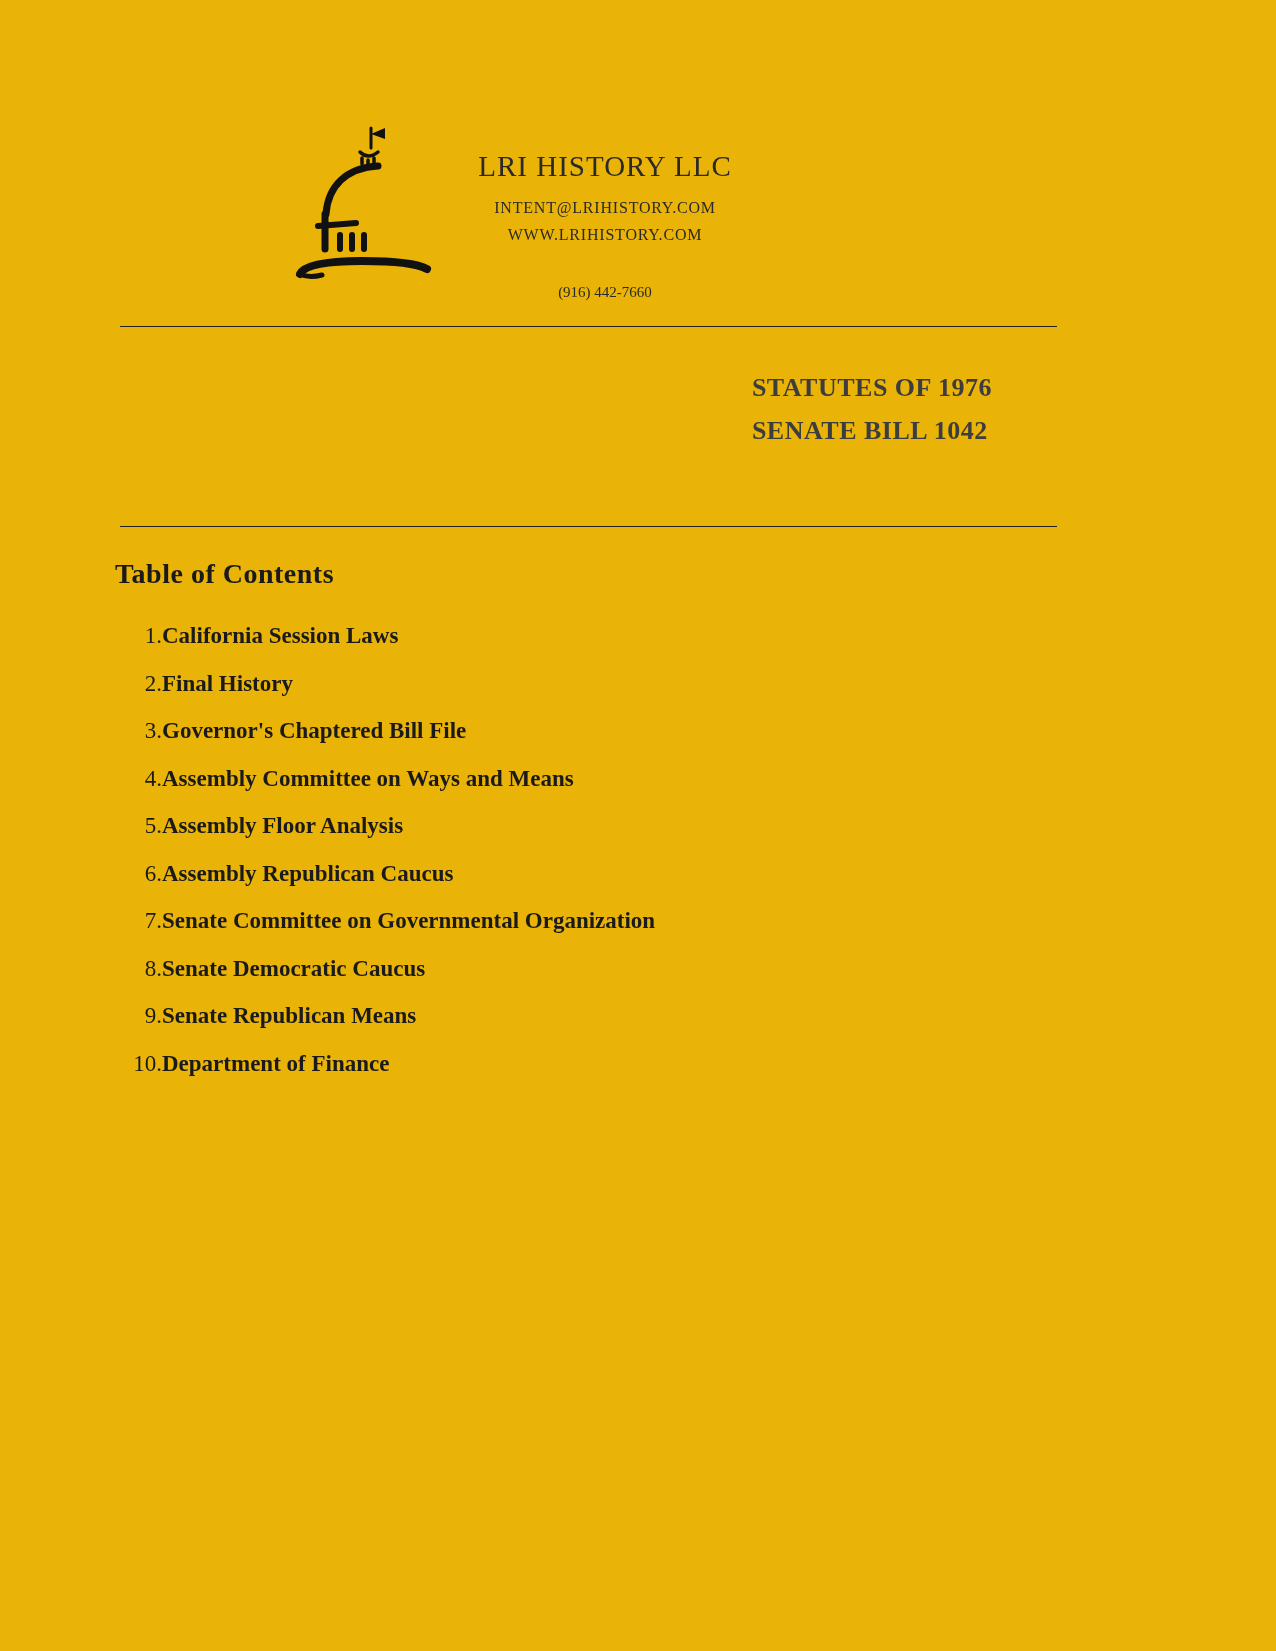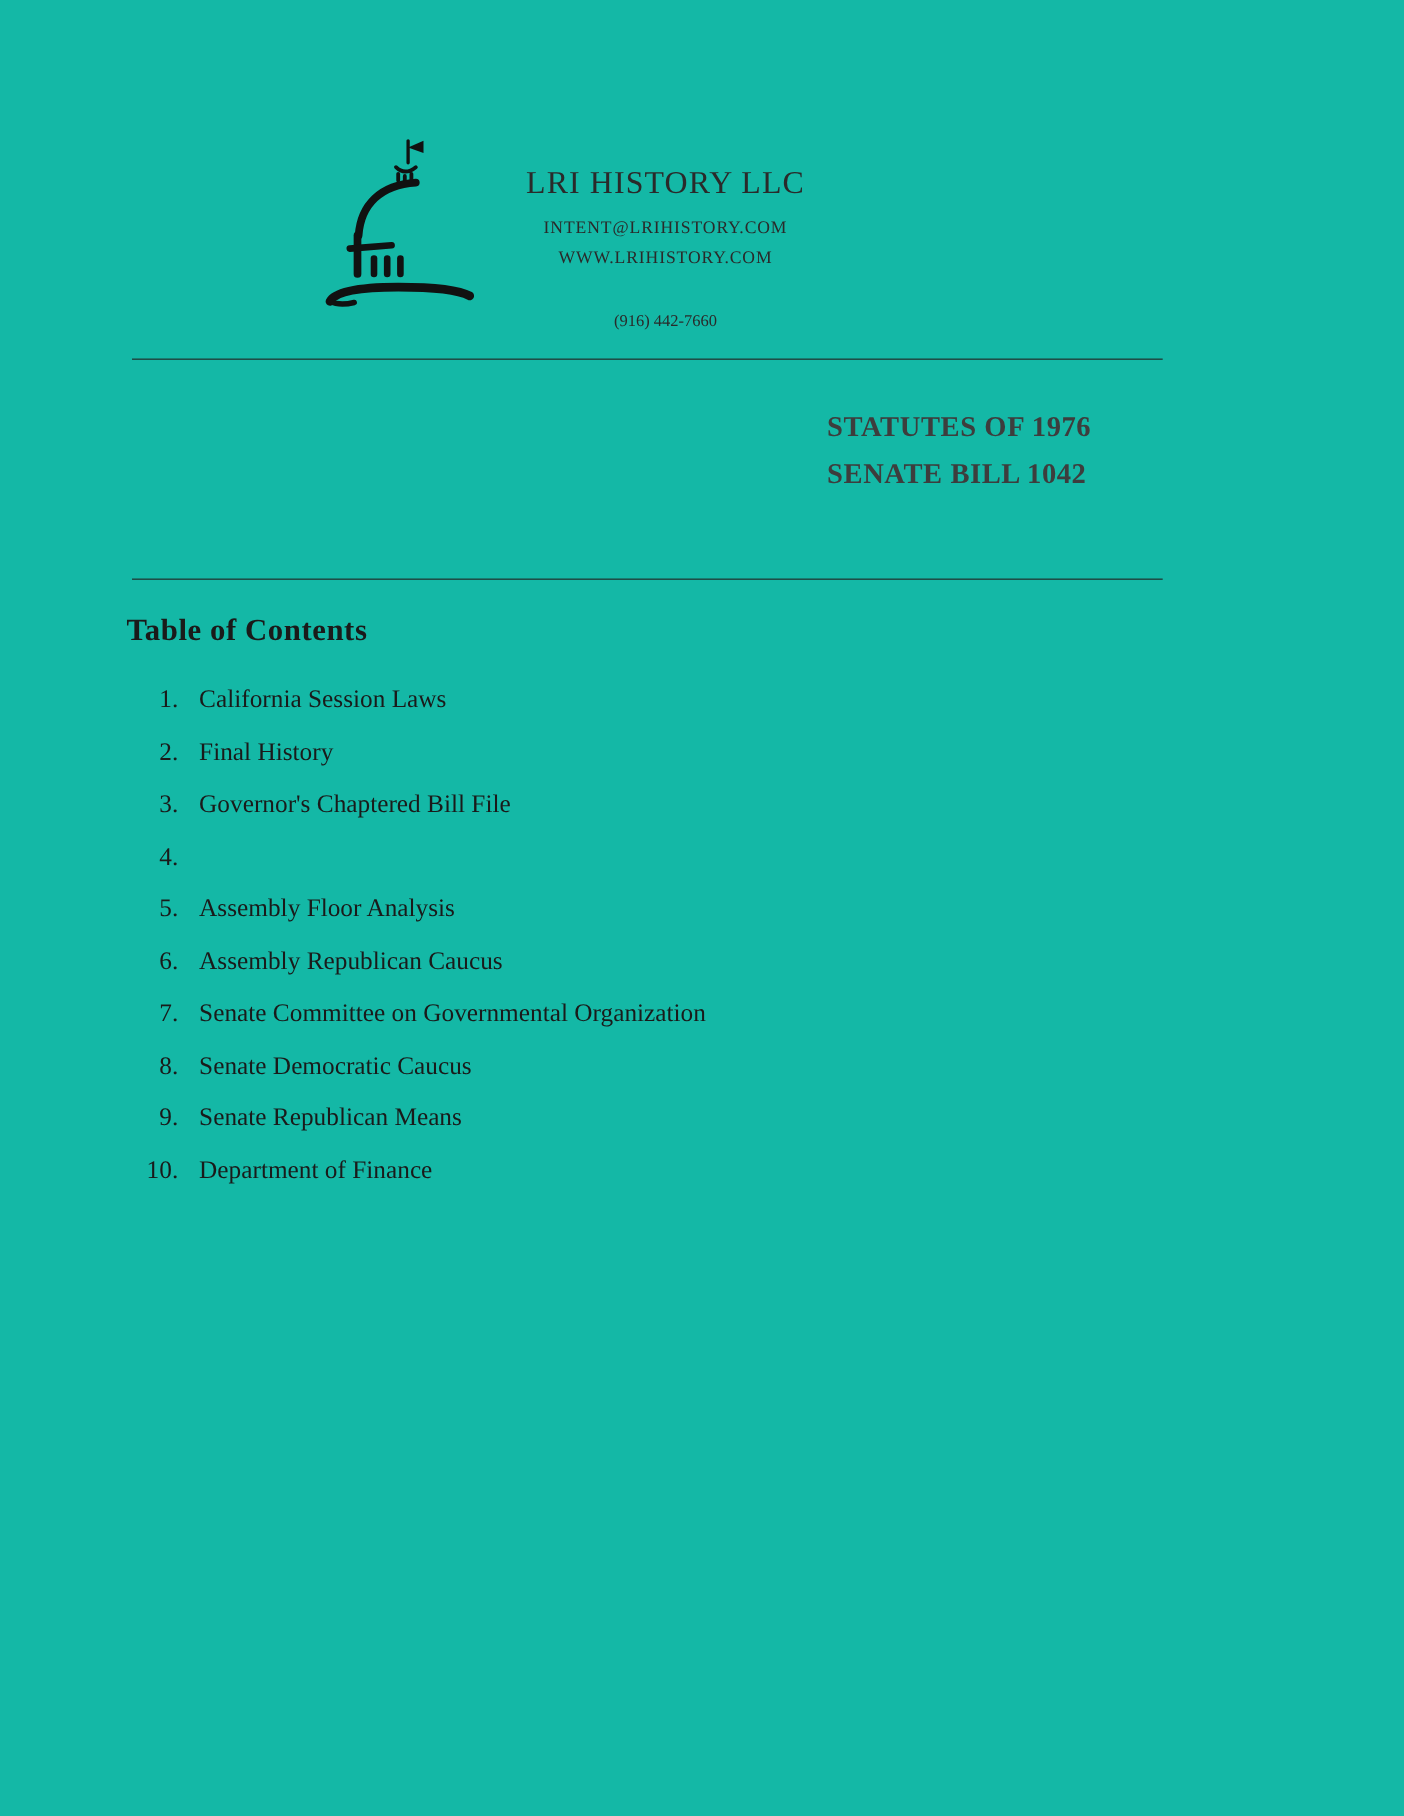--- a/index.html
+++ b/index.html
@@ -5,21 +5,21 @@
   * { margin: 0; padding: 0; box-sizing: border-box; }
   html, body { background: #ffffff; }
   body {
     font-family: "Liberation Serif", "DejaVu Serif", serif;
     color: #1f1f1f;
   }
   .page {
     position: relative;
     width: 1276px;
     height: 1651px;
-    background: #14b8a6;
+    background: #eab308;
     overflow: hidden;
   }
 
   
   .logo {
     position: absolute;
     left: 292px;
     top: 122px;
     width: 150px;
     height: 165px;
@@ -102,22 +102,22 @@
     margin-bottom: 20.5px;
     line-height: 27px;
   }
   .toc-num {
     display: inline-block;
     width: 52px;
     text-align: right;
     flex: 0 0 52px;
   }
   .toc-label {
-    margin-left: 19px;
-    white-space: nowrap;
+    white-space: nowrap;
+    font-weight: bold;
   }
 </style>
 </head>
 <body>
 
 <div class="page">
 
   <div class="logo">
     <svg viewBox="0 0 150 165" fill="none" xmlns="http://www.w3.org/2000/svg">
 
@@ -166,20 +166,21 @@
     <li class="toc-item">
       <span class="toc-num">2.</span>
       <span class="toc-label">Final History</span>
     </li>
     <li class="toc-item">
       <span class="toc-num">3.</span>
       <span class="toc-label">Governor's Chaptered Bill File</span>
     </li>
     <li class="toc-item">
       <span class="toc-num">4.</span>
+      <span class="toc-label">Assembly Committee on Ways and Means</span>
     </li>
     <li class="toc-item">
       <span class="toc-num">5.</span>
       <span class="toc-label">Assembly Floor Analysis</span>
     </li>
     <li class="toc-item">
       <span class="toc-num">6.</span>
       <span class="toc-label">Assembly Republican Caucus</span>
     </li>
     <li class="toc-item">

